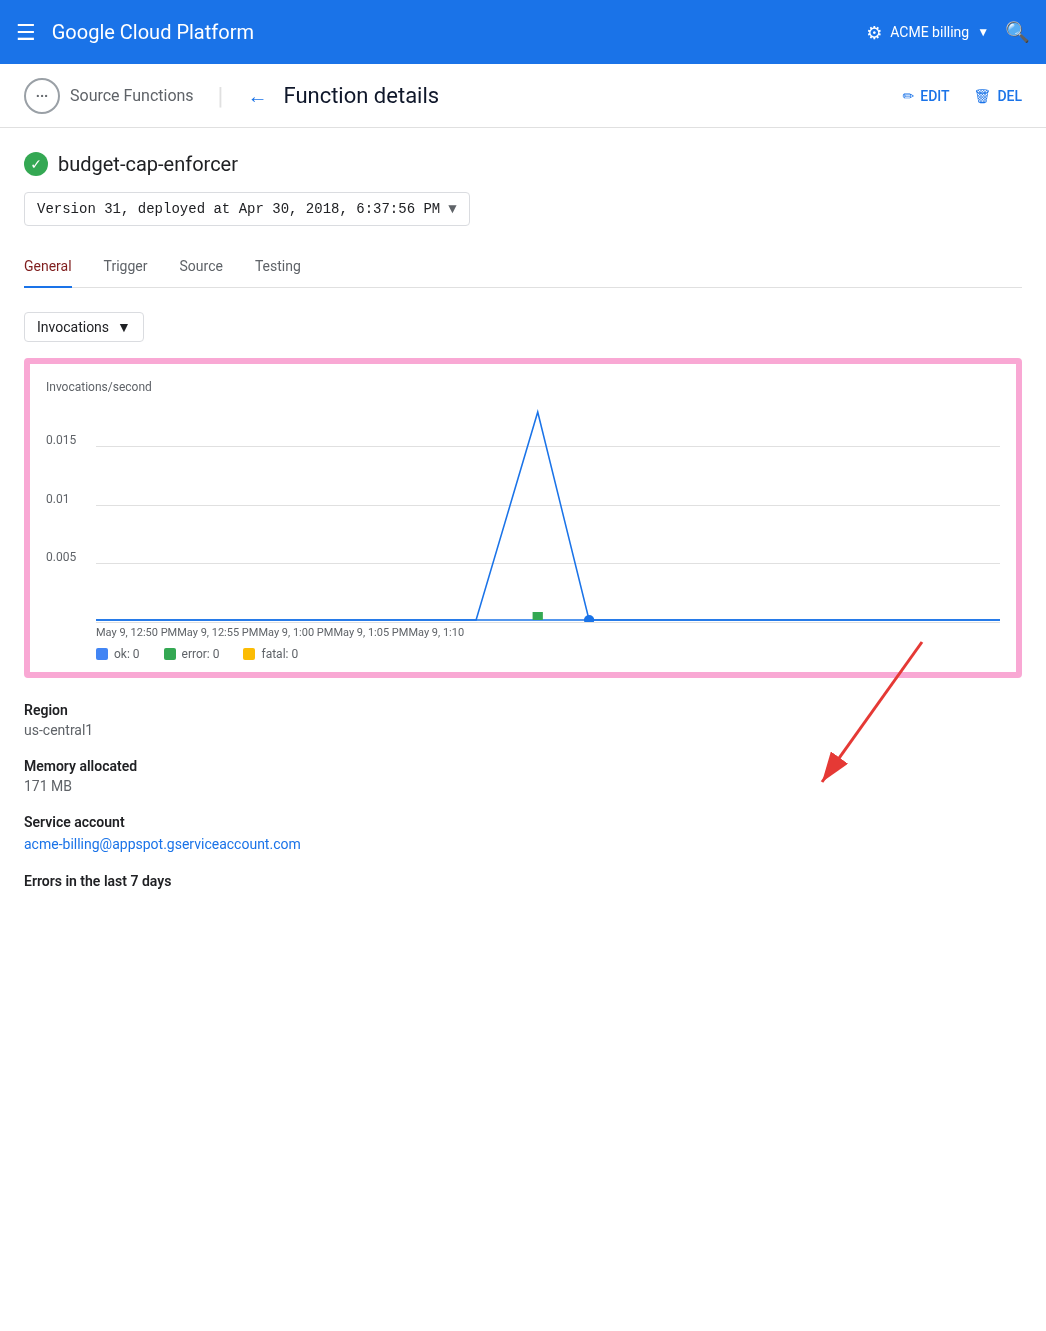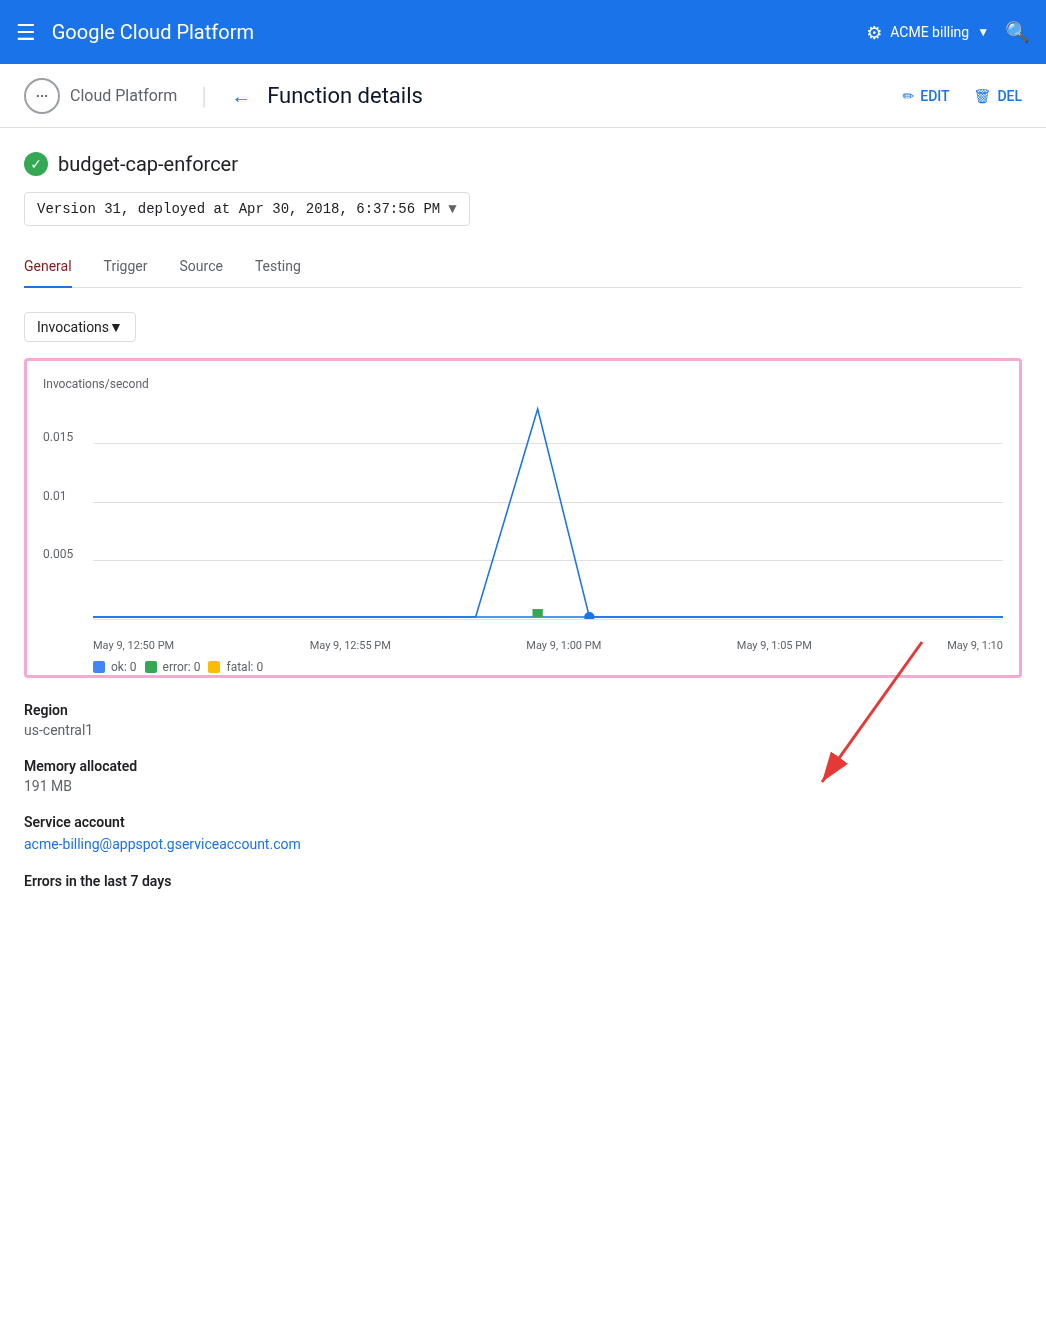--- a/index.html
+++ b/index.html
@@ -84,26 +84,26 @@
       padding: 12px 0; font-size: 14px; color: #5f6368;
       cursor: pointer; border-bottom: 2px solid transparent; margin-bottom: -1px;
     }
     .tab.active { color: #7f1d1d; border-bottom-color: #1a73e8; }
 
     
     .chart-section { margin-bottom: 16px; }
     .metric-dropdown {
       border: 1px solid #dadce0; border-radius: 4px; padding: 6px 12px;
       font-size: 14px; color: #202124; display: inline-flex; align-items: center;
-      gap: 0; cursor: pointer; margin-bottom: 16px; text-align: center;
+      gap: 8px; cursor: pointer; margin-bottom: 16px; text-align: center;
     }
 
     
     .chart-container {
-      border: 3px solid #f9a8d4; border-radius: 4px;
+      border: 6px solid #f9a8d4; border-radius: 4px;
       padding: 16px 16px 8px 16px;
       position: relative;
       height: 320px;
       overflow: hidden;
     }
     .chart-y-label {
       font-size: 12px; color: #5f6368; margin-bottom: 8px;
     }
     .chart-area {
       position: relative;
@@ -113,26 +113,26 @@
     .chart-grid-line {
       position: absolute; left: 0; right: 0;
       border-top: 1px solid #e0e0e0;
       display: flex; align-items: center;
     }
     .chart-grid-label {
       position: absolute; left: -50px; font-size: 12px; color: #5f6368;
       transform: translateY(-50%);
     }
     .chart-x-labels {
-      display: flex; justify-content: space-between;
-      margin-left: 50px; padding-top: 20px;
+      display: flex; justify-content: flex-start;
+      margin-left: 50px; padding-top: 4px;
       font-size: 11px; color: #5f6368;
     }
     .chart-legend {
-      display: flex; gap: 8px; margin-top: 8px; margin-left: 50px;
+      display: flex; gap: 24px; margin-top: 8px; margin-left: 50px;
       font-size: 12px; color: #5f6368; align-items: center;
     }
     .legend-item { display: flex; align-items: center; gap: 6px; }
     .legend-dot { width: 12px; height: 12px; border-radius: 2px; }
 
     
     .info-section { margin-top: 24px; }
     .info-item { margin-bottom: 20px; }
     .info-label { font-size: 14px; font-weight: 600; color: #202124; margin-bottom: 4px; }
     .info-value { font-size: 14px; color: #5f6368; }
@@ -150,21 +150,21 @@
     <span class="chevron">▼</span>
   </div>
   <span class="top-nav-search">🔍</span>
 </div>
 
 <div class="breadcrumb-bar">
   <div class="breadcrumb-logo">
     <div class="logo-icon">
       <span>···</span>
     </div>
-    <span>Cloud Platform</span>
+    <span>Source Functions</span>
   </div>
   <span class="breadcrumb-divider">|</span>
   <span class="breadcrumb-back">←</span>
   <span class="breadcrumb-page-title">Function details</span>
   <div class="breadcrumb-actions">
     <div class="breadcrumb-action-btn">
       <span>✏</span>
       <span>EDIT</span>
     </div>
     <div class="breadcrumb-action-btn">
@@ -273,21 +273,21 @@
     </svg>
 
 
     <div class="info-item">
       <div class="info-label">Region</div>
       <div class="info-value">us-central1</div>
     </div>
 
     <div class="info-item">
       <div class="info-label">Memory allocated</div>
-      <div class="info-value">191 MB</div>
+      <div class="info-value">171 MB</div>
     </div>
 
 
     <div class="info-item">
       <div class="info-label">Service account</div>
       <a class="info-link">acme-billing@appspot.gserviceaccount.com</a>
     </div>
 
     <div class="info-item">
       <div class="info-label">Errors in the last 7 days</div>

